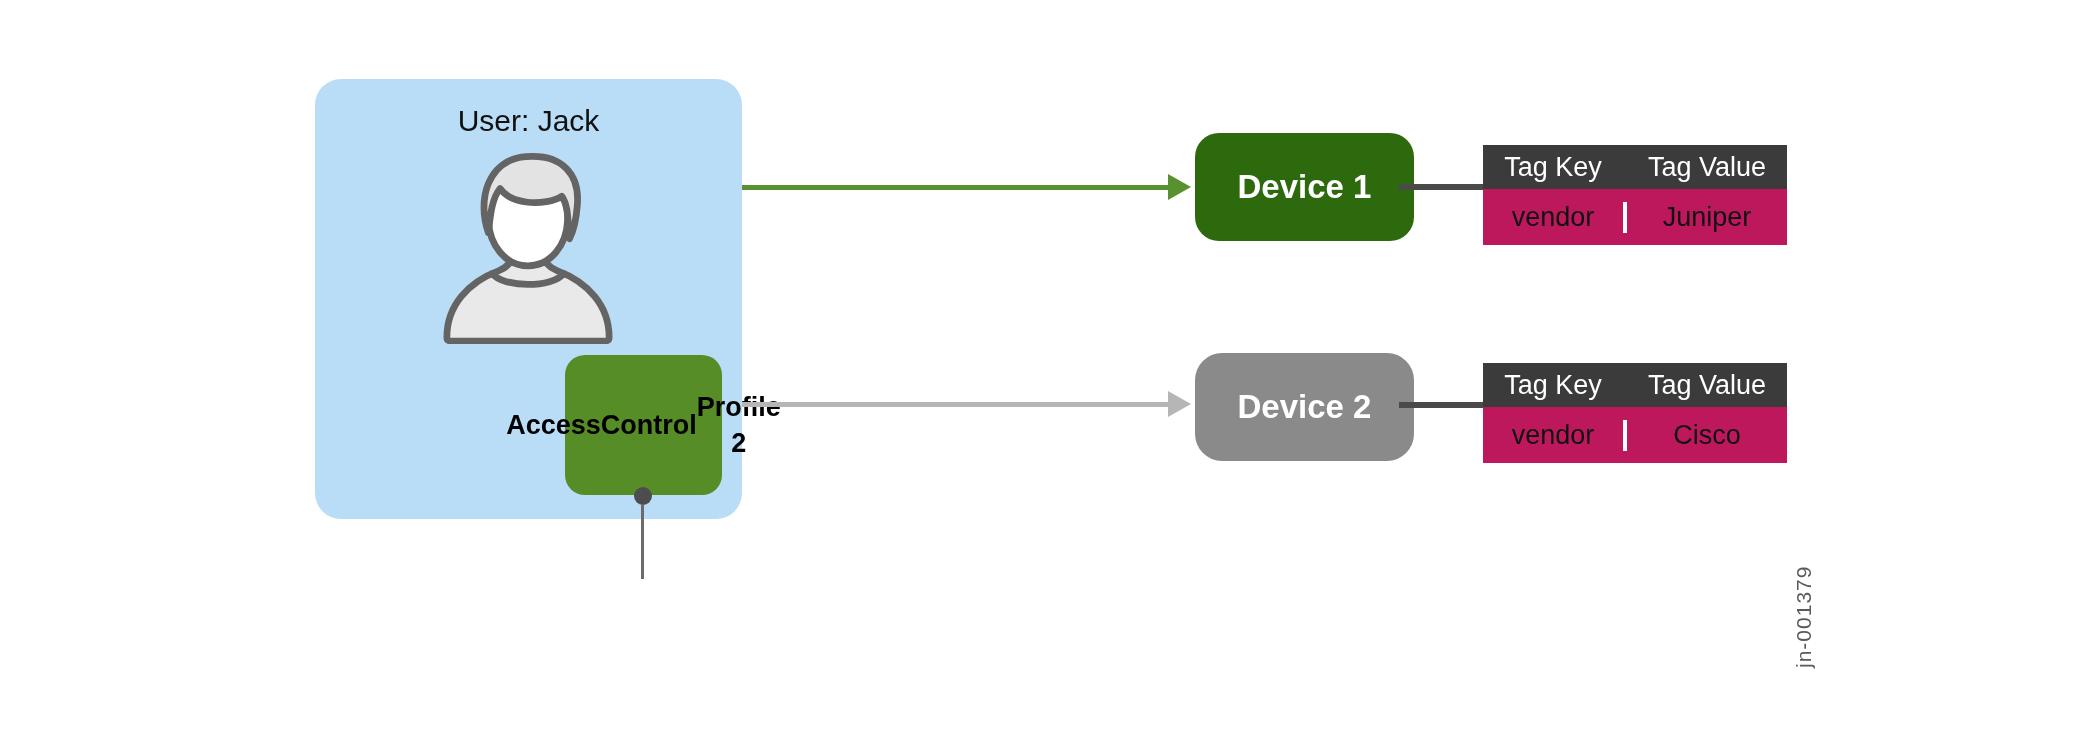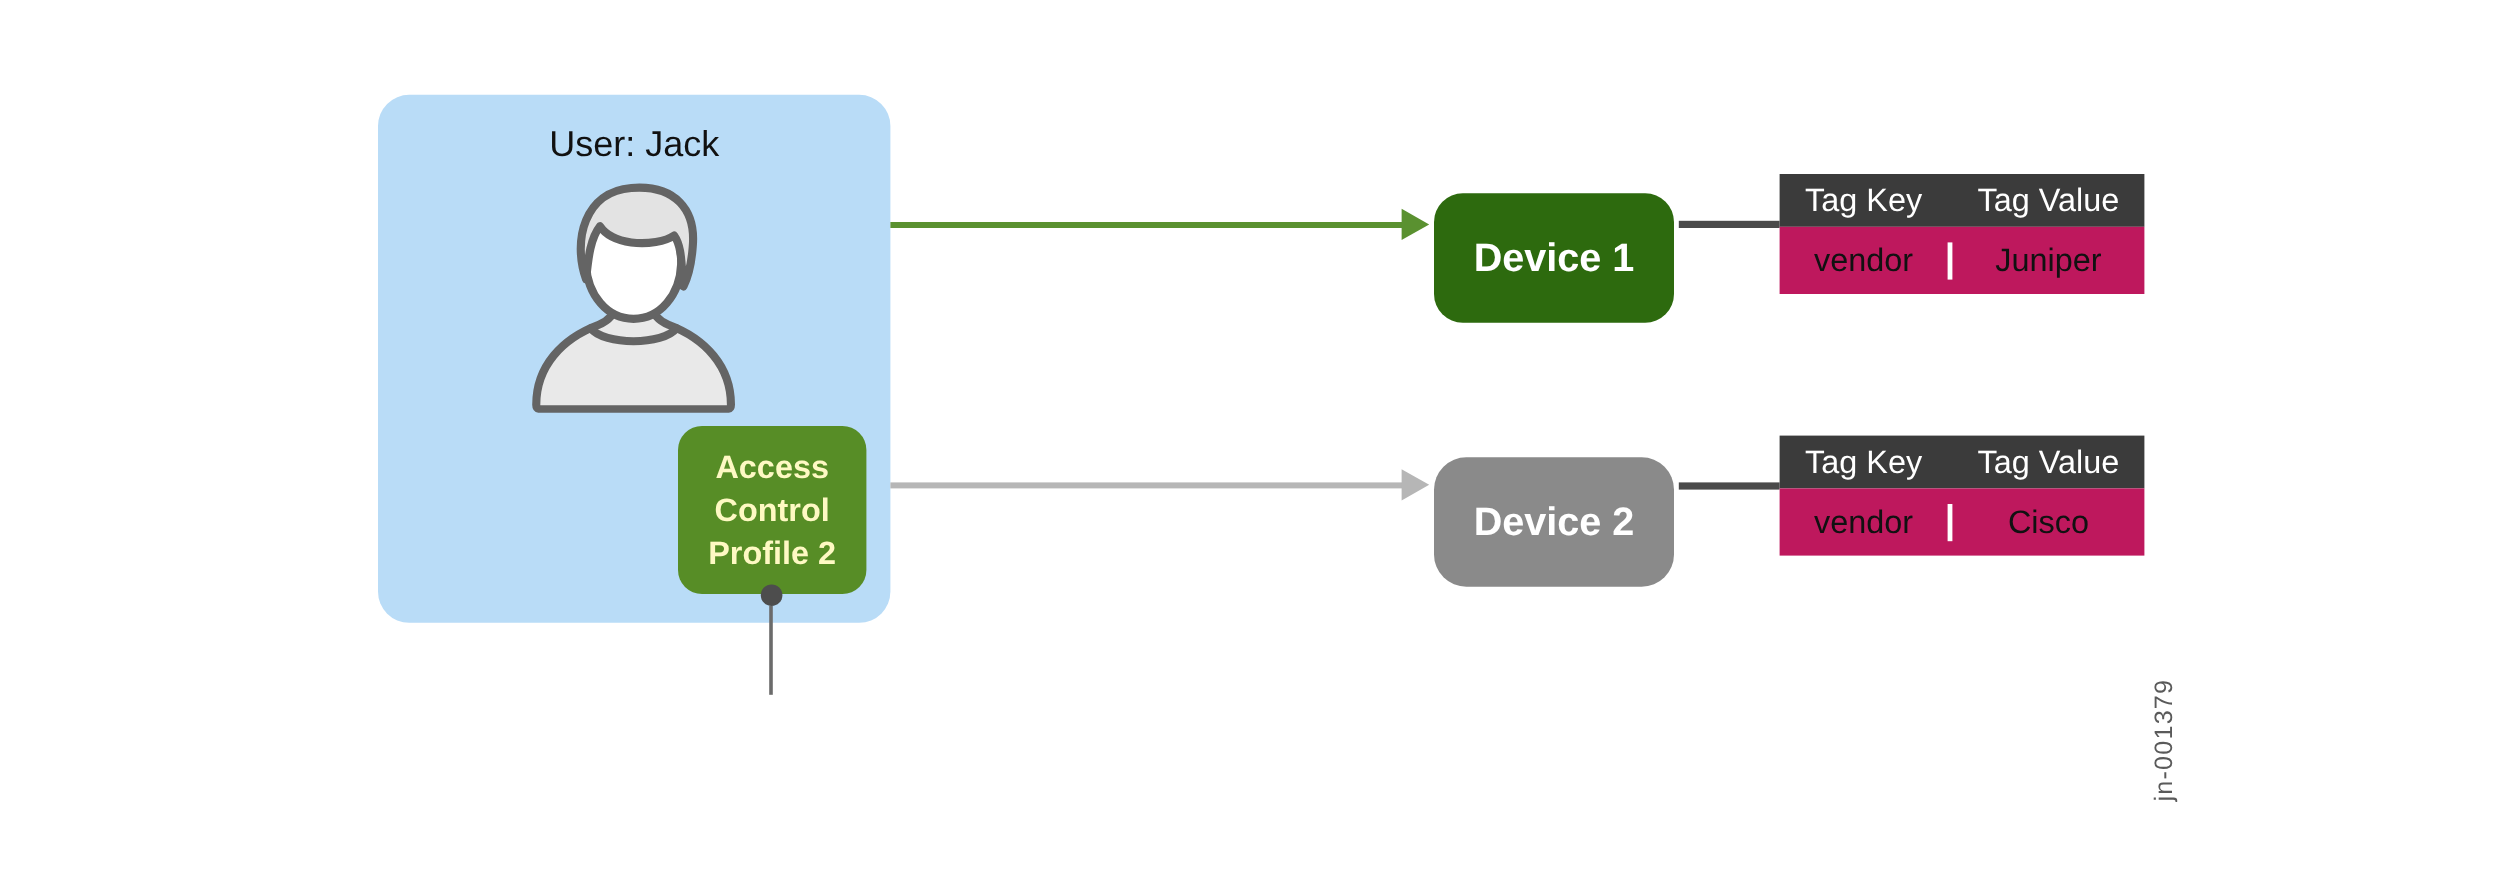--- a/index.html
+++ b/index.html
@@ -17,45 +17,45 @@
   .user-label{
     left:315px;top:104px;width:427px;text-align:center;
     font-size:30px;line-height:34px;color:#111;
   }
   .person{left:428px;top:146px;width:200px;height:198px;}
 
   
   .acp-box{
     left:565px;top:355px;width:157px;height:140px;
     background:#578d26;border-radius:20px;
-    display:flex;flex-direction:column;align-items:center;justify-content:center;
-    color:#fef9c3;font-weight:700;font-size:27px;line-height:36px;text-align:center;
+    display:flex;align-items:center;justify-content:center;
+    color:#000000;font-weight:700;font-size:27px;line-height:36px;text-align:center;
   }
 
   
   .callout-dot{left:634px;top:487px;width:18px;height:18px;border-radius:50%;background:#4d4d4d;}
   .callout-line{left:641px;top:505px;width:3px;height:74px;background:#6b6b6b;}
   .annotation{
     left:433px;top:582px;width:420px;text-align:center;
     font-size:29px;line-height:37px;color:#111;
   }
 
   
   .arrow-line{height:5px;}
   .arrow-line.green{left:742px;top:185px;width:428px;background:#5a9130;}
   .arrow-line.gray{left:742px;top:402px;width:428px;background:#b6b6b6;}
   .arrow-head{width:0;height:0;border-top:13px solid transparent;border-bottom:13px solid transparent;}
   .arrow-head.green{left:1168px;top:174px;border-left:23px solid #5a9130;}
   .arrow-head.gray{left:1168px;top:391px;border-left:23px solid #b6b6b6;}
 
   
   .device{
-    width:200px;height:108px;border-radius:24px;
+    width:219px;height:108px;border-radius:24px;
     display:flex;align-items:center;justify-content:center;
-    color:#ffffff;font-weight:700;font-size:33px;margin-top:28px;
+    color:#ffffff;font-weight:700;font-size:33px;
   }
   .device.d1{left:1195px;top:133px;background:#2d6a0e;}
   .device.d2{left:1195px;top:353px;background:#8a8a8a;border-radius:27px;}
 
   
   .connector{width:84px;height:6px;background:#4a4a4a;}
   .connector.c1{left:1399px;top:184px;}
   .connector.c2{left:1399px;top:402px;}
 
   

